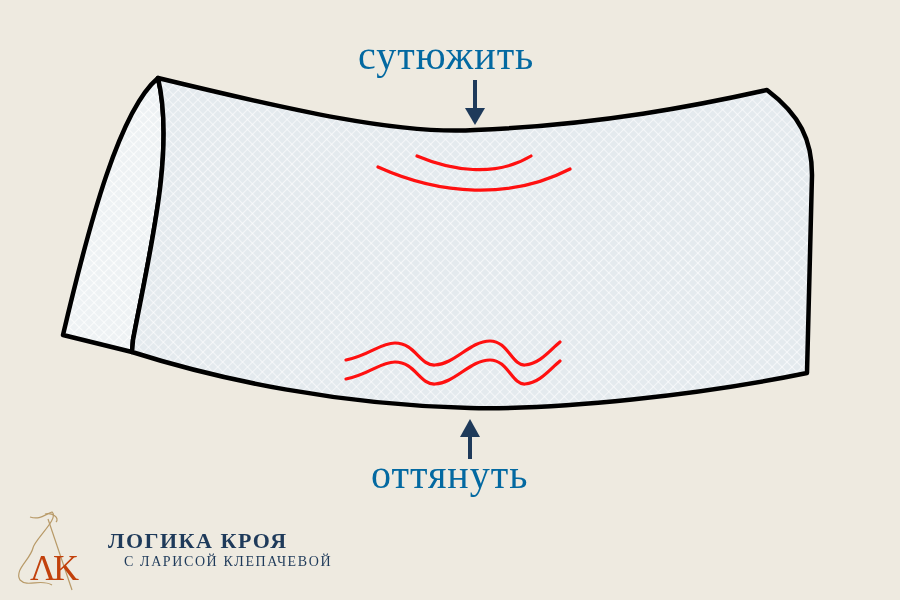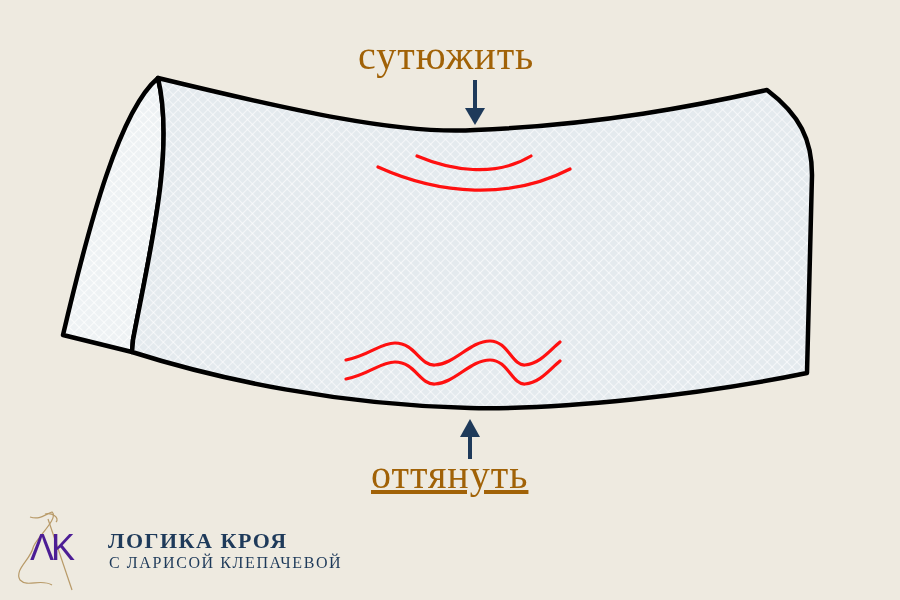--- a/index.html
+++ b/index.html
@@ -5,48 +5,48 @@
   html, body { margin: 0; padding: 0; }
   body {
     width: 900px; height: 600px; overflow: hidden;
     background: #eeeae0;
     position: relative;
     font-family: "DejaVu Serif", "Liberation Serif", serif;
   }
   .canvas { position: absolute; left: 0; top: 0; width: 900px; height: 600px; }
   .label {
     position: absolute;
-    color: #a16207;
+    color: #0369a1;
     font-family: "Liberation Serif", "DejaVu Serif", serif;
     font-size: 40px;
     letter-spacing: 1px;
     line-height: 1;
     white-space: nowrap;
   }
   .label-top { left: 358px; top: 36px; }
-  .label-bottom { left: 371px; top: 455px; text-decoration: underline; }
+  .label-bottom { left: 371px; top: 455px; }
   .logo-title {
     position: absolute; left: 108px; top: 530px;
     color: #1e3a5a;
     font-family: "Liberation Serif", "DejaVu Serif", serif;
     font-size: 22px; letter-spacing: 1.5px; line-height: 1;
     white-space: nowrap;
     font-weight: bold;
   }
   .logo-sub {
-    position: absolute; left: 109px; top: 555px;
+    position: absolute; left: 124px; top: 555px;
     color: #1e3a5a;
     font-family: "Liberation Serif", "DejaVu Serif", serif;
-    font-size: 16px; letter-spacing: 1.6px; line-height: 1;
+    font-size: 14px; letter-spacing: 1.6px; line-height: 1;
     white-space: nowrap;
   }
   .logo-mark-text {
-    position: absolute; left: 30px; top: 530px;
-    color: #4c1d95;
-    font-family: Liberation Sans, sans-serif;
+    position: absolute; left: 30px; top: 550px;
+    color: #c2410c;
+    font-family: Liberation Serif, serif;
     font-size: 36px; line-height: 1; letter-spacing: -3px;
   }
 </style>
 </head>
 <body>
 
 <svg class="canvas" viewBox="0 0 900 600" xmlns="http://www.w3.org/2000/svg">
   <defs>
     <pattern id="hatch" width="7" height="7" patternUnits="userSpaceOnUse" patternTransform="rotate(45)">
       <rect width="7" height="7" fill="#e4eaee"></rect>

